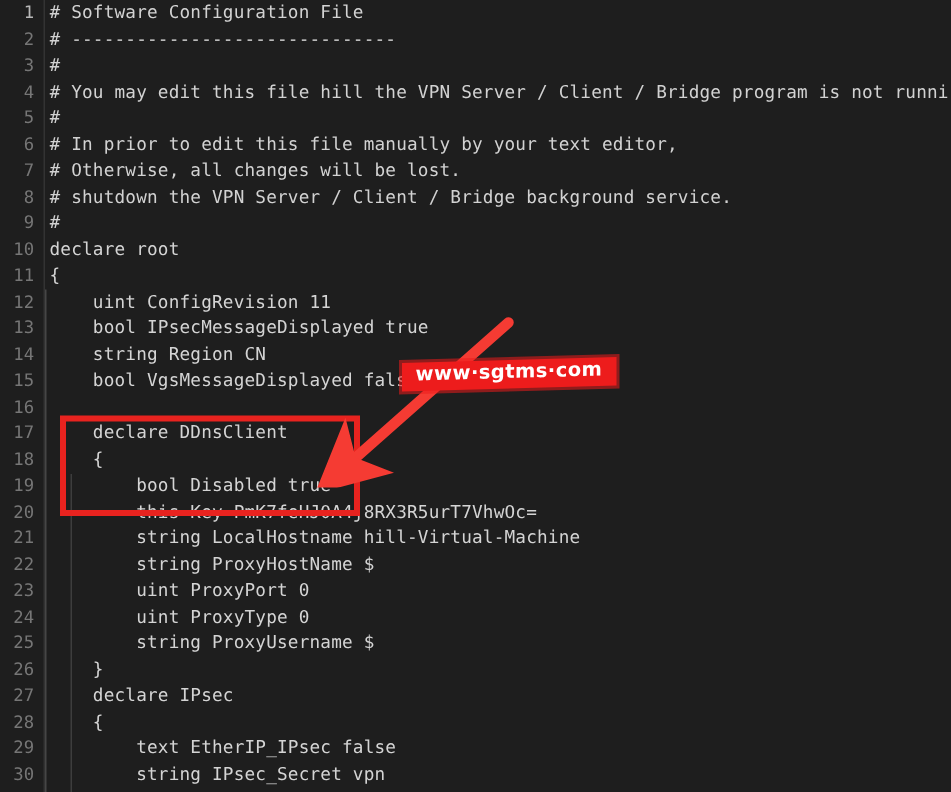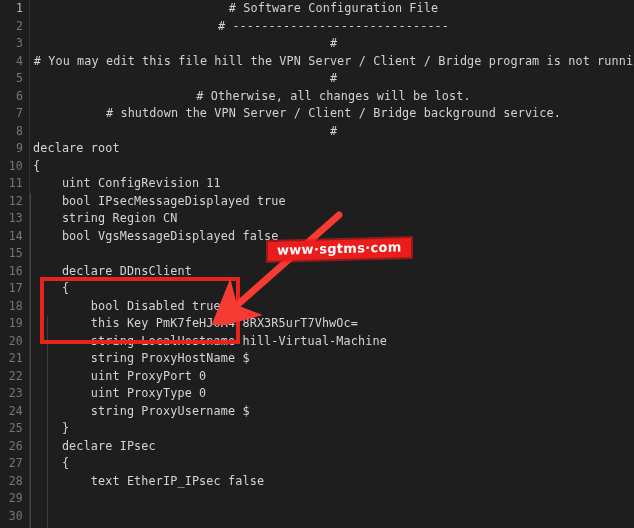--- a/index.html
+++ b/index.html
@@ -46,21 +46,21 @@
     z-index:1;
   }
   #code .cl {
     height:17.52px;
     line-height:17.52px;
     font-size:11.8px;
     color:#d4d4d4;
     white-space:pre;
     letter-spacing:0.12px;
   }
-  #code .cl.comment { color:#d2d2d2;text-align:center; }
+  #code .cl.comment { color:#d2d2d2; }
   
   #indent-guide {
     position:absolute;
     left:30px;
     top:193px;
     width:1px;
     height:335px;
     background:#464646;
     z-index:1;
   }
@@ -152,20 +152,21 @@
 
   <div id="indent-guide"></div>
   <div id="indent-guide2"></div>
 
   <div id="code">
       <div class="cl comment"># Software Configuration File</div>
       <div class="cl comment"># ------------------------------</div>
       <div class="cl comment">#</div>
       <div class="cl comment"># You may edit this file hill the VPN Server / Client / Bridge program is not runni</div>
       <div class="cl comment">#</div>
+      <div class="cl comment"># In prior to edit this file manually by your text editor,</div>
       <div class="cl comment"># Otherwise, all changes will be lost.</div>
       <div class="cl comment"># shutdown the VPN Server / Client / Bridge background service.</div>
       <div class="cl comment">#</div>
       <div class="cl code">declare root</div>
       <div class="cl code">{</div>
       <div class="cl code">    uint ConfigRevision 11</div>
       <div class="cl code">    bool IPsecMessageDisplayed true</div>
       <div class="cl code">    string Region CN</div>
       <div class="cl code">    bool VgsMessageDisplayed false</div>
       <div class="cl code"></div>
@@ -175,20 +176,21 @@
       <div class="cl code">        this Key PmK7feHJ0A4j8RX3R5urT7VhwOc=</div>
       <div class="cl code">        string LocalHostname hill-Virtual-Machine</div>
       <div class="cl code">        string ProxyHostName $</div>
       <div class="cl code">        uint ProxyPort 0</div>
       <div class="cl code">        uint ProxyType 0</div>
       <div class="cl code">        string ProxyUsername $</div>
       <div class="cl code">    }</div>
       <div class="cl code">    declare IPsec</div>
       <div class="cl code">    {</div>
       <div class="cl code">        text EtherIP_IPsec false</div>
+      <div class="cl code">        string IPsec_Secret vpn</div>
     </div>
 
   <div id="annot-rect"></div>
 
   <svg id="annot-arrow" viewBox="0 0 150 120">
     <defs>
       <marker id="ahead" markerWidth="7" markerHeight="7" refX="2.2" refY="3.5" orient="auto">
         <path d="M0,0 L7,3.5 L0,7 L1.8,3.5 z" fill="#f53b33"></path>
       </marker>
     </defs>

